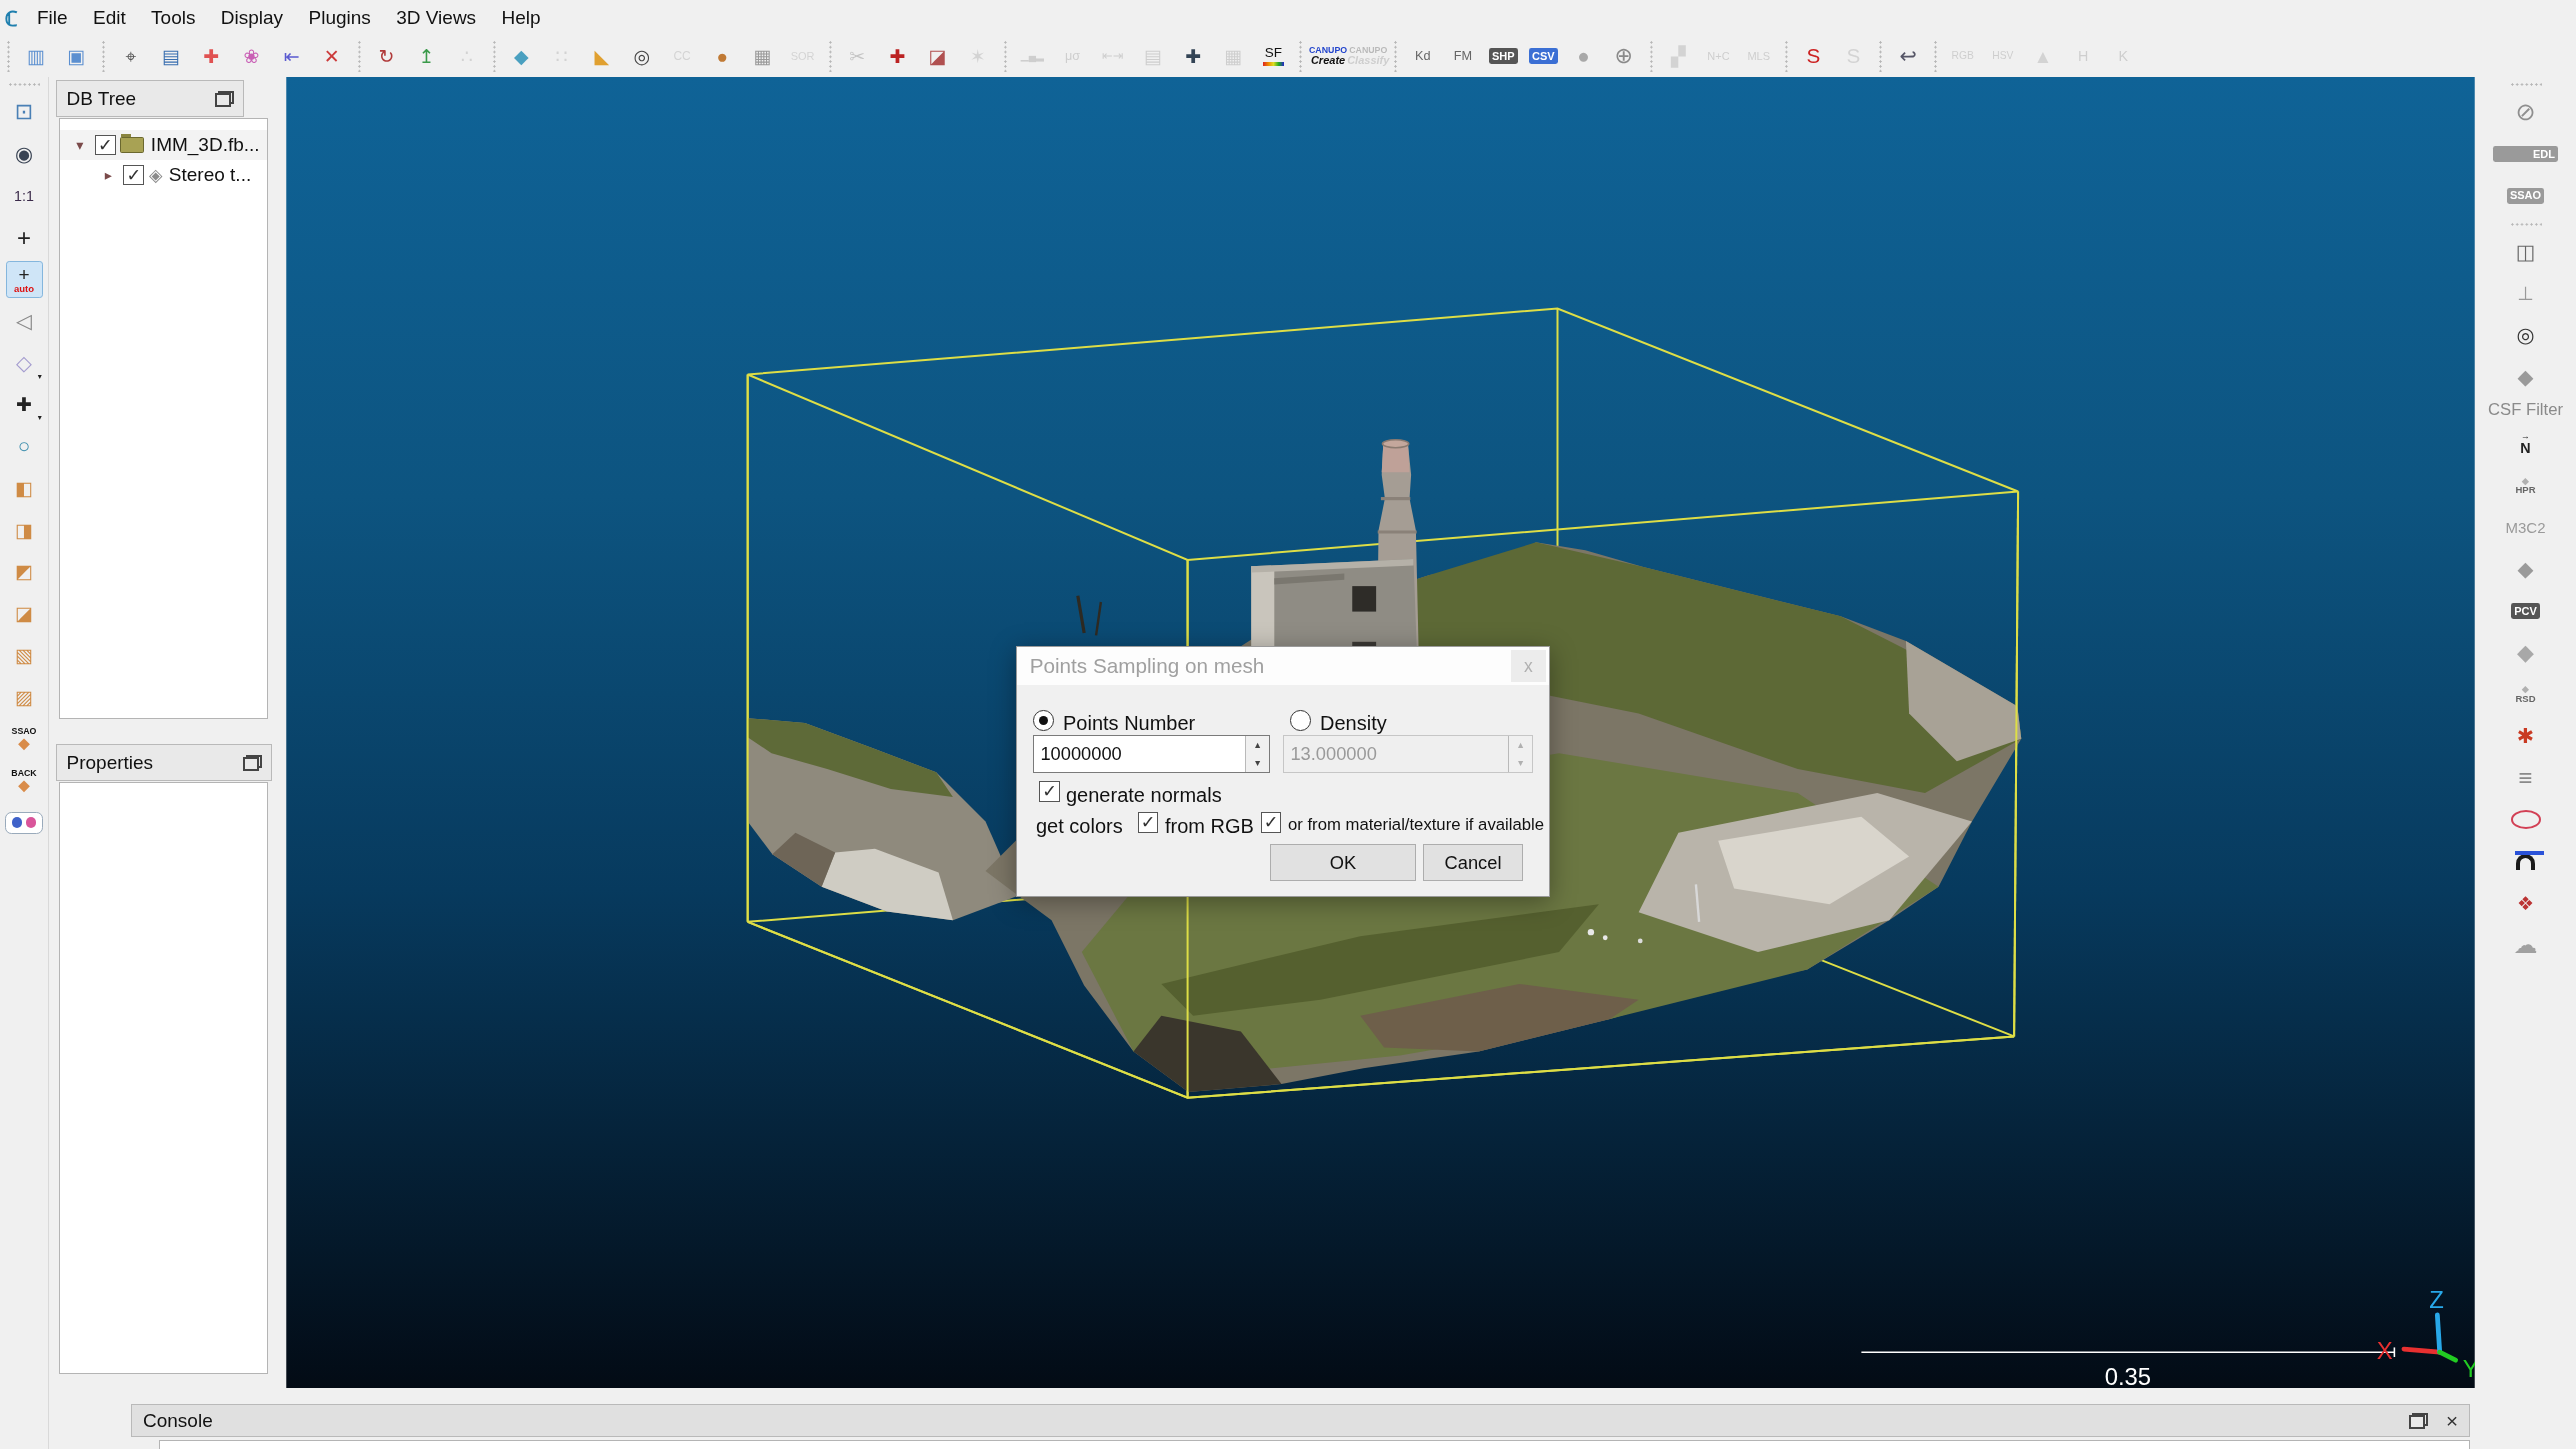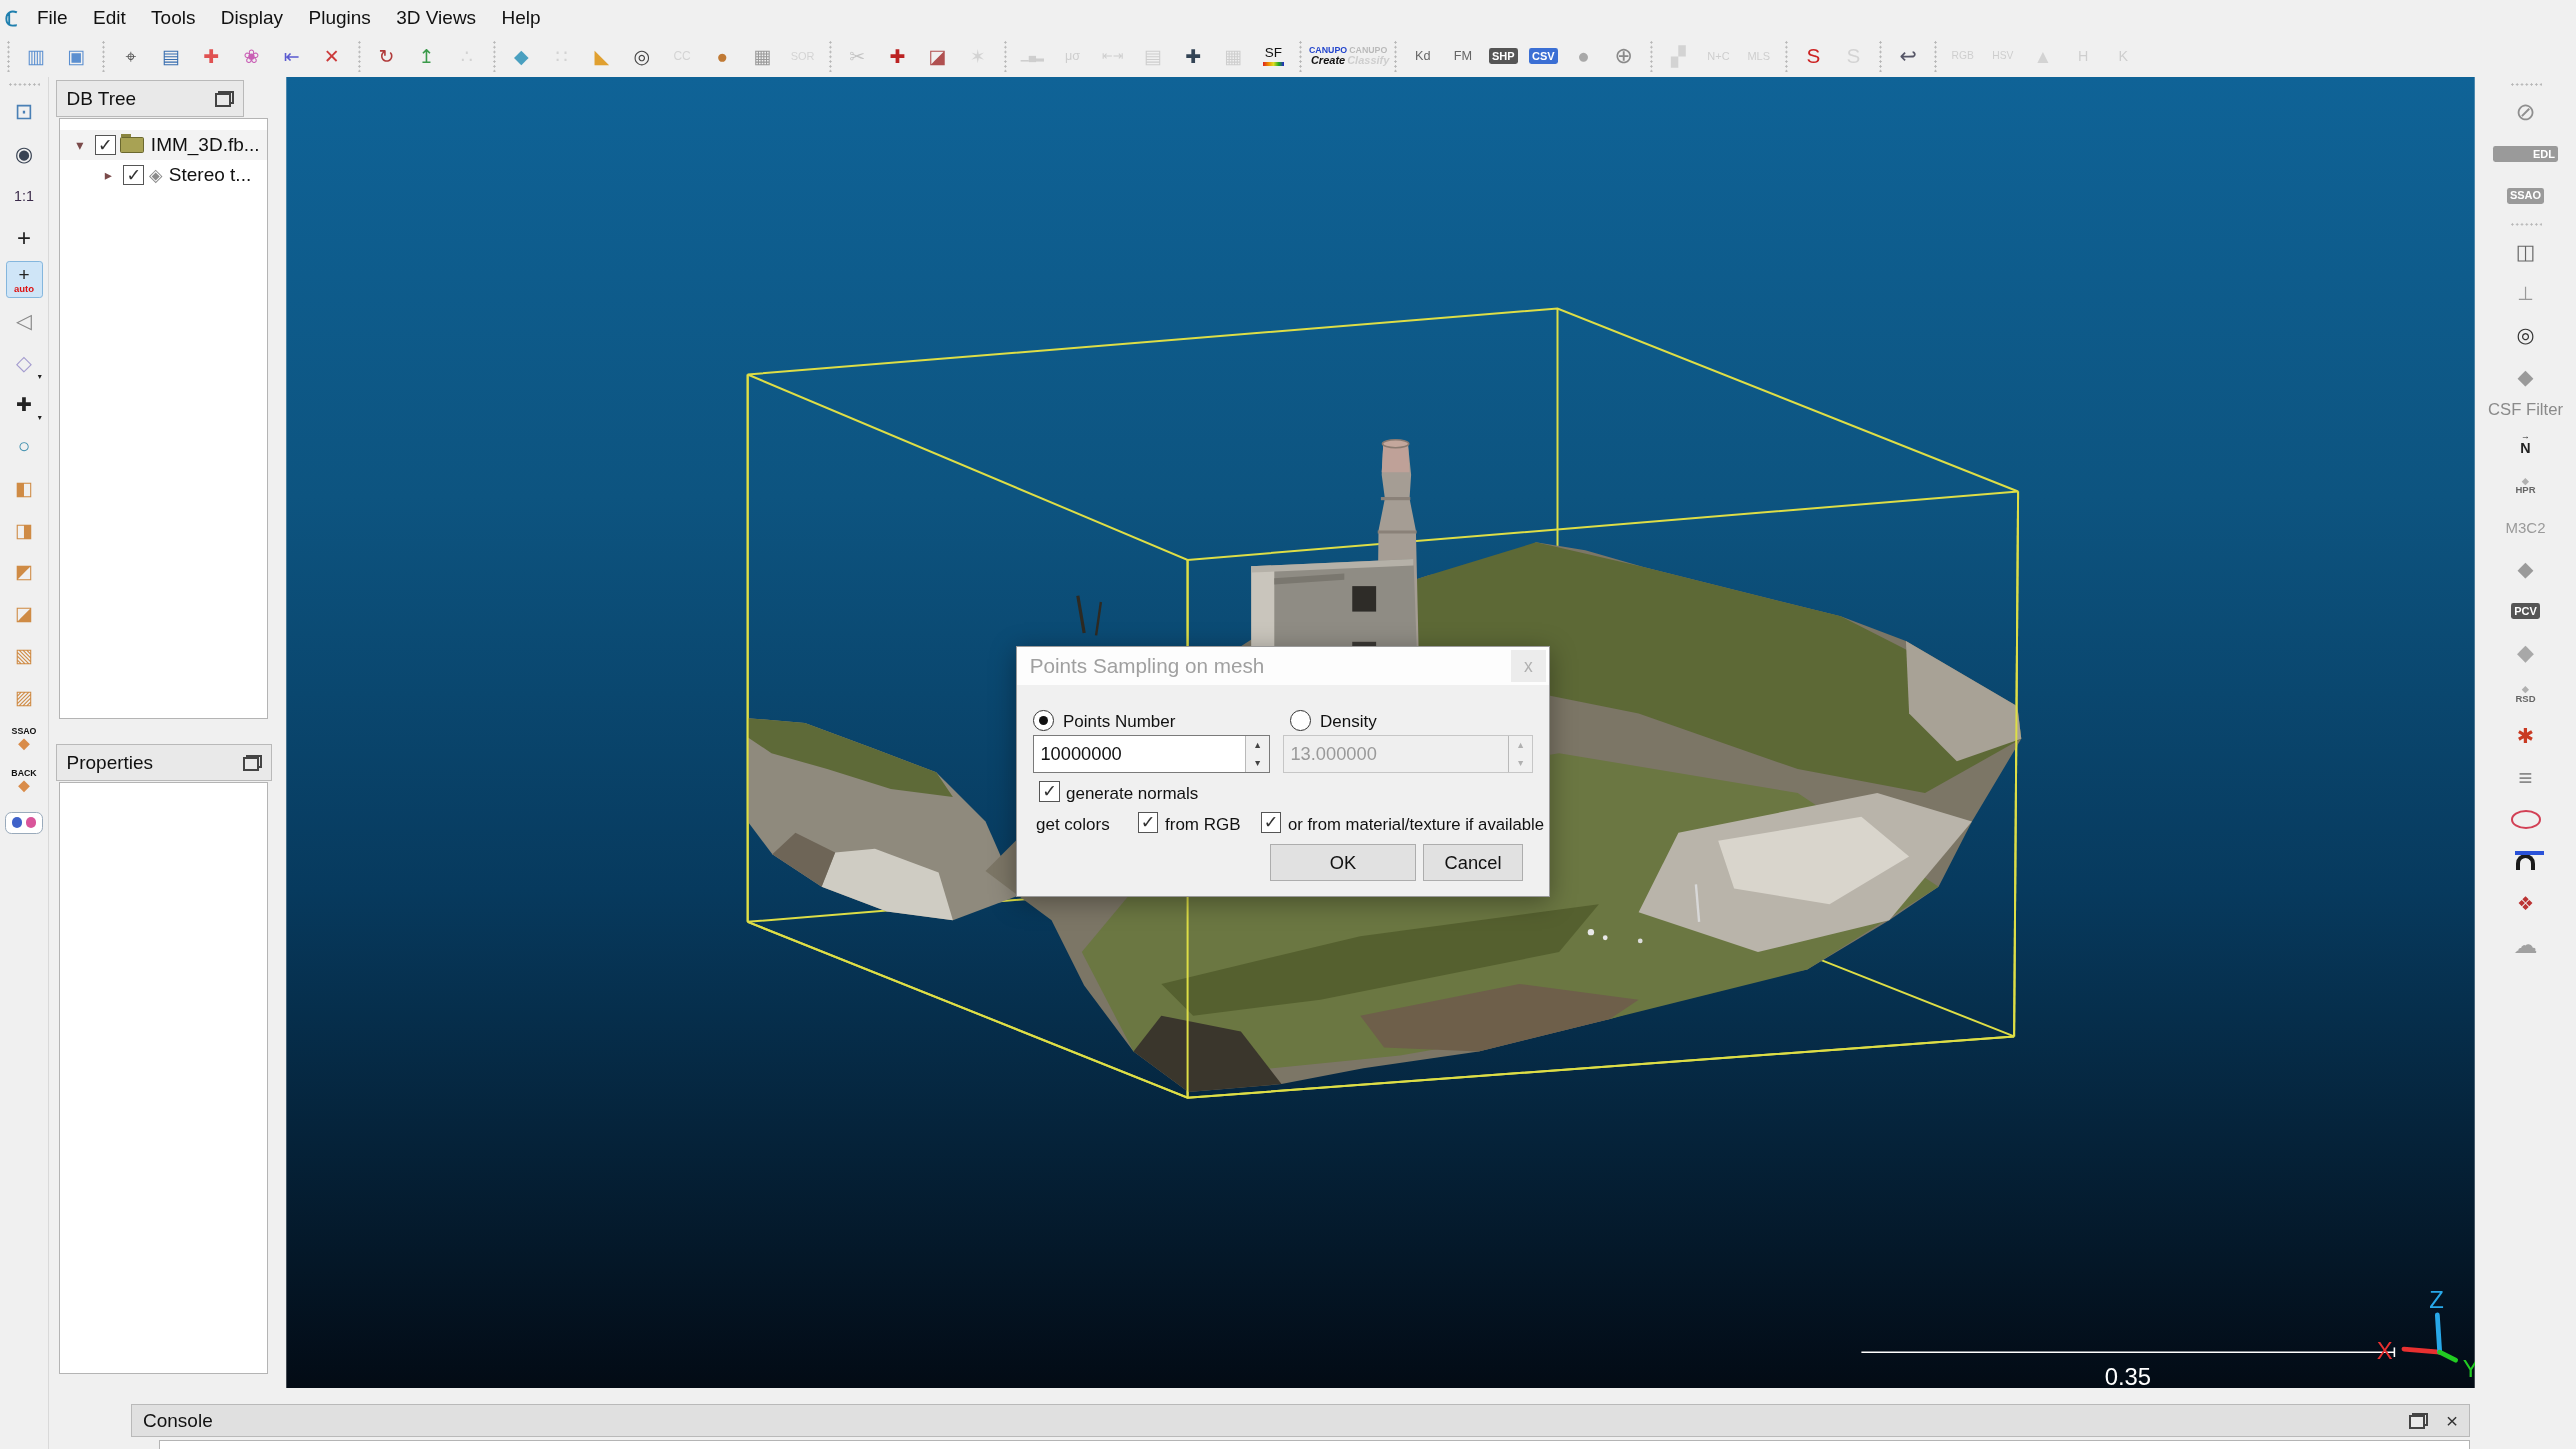--- a/index.html
+++ b/index.html
@@ -82,21 +82,21 @@
   #console-body { position:absolute; left:159px; top:1440px; width:2311px; height:9.5px;
                   background:#fff; border:0.8px solid #b4b4b4; border-bottom:none; }
 
   
   #dialog { position:absolute; left:1016px; top:646px; width:534px; height:251px;
             background:#f0f0f0; border:0.8px solid #9a9a9a; box-shadow:0 4.8px 24px rgba(0,0,0,.35); }
   #dlg-title { position:absolute; left:0; top:0; right:0; height:38px; background:#fdfdfd;
                display:flex; align-items:center; padding-left:12.7px; font-size:20.7px; color:#a0a0a0; }
   #dlg-close { position:absolute; right:3.2px; top:3.2px; width:35px; height:32px; background:#ececec;
                display:flex; align-items:center; justify-content:center; font-size:17.5px; color:#b0b0b0; }
-  .dlg-label { font-size:17px; color:#111; }
+  .dlg-label { font-size:20px; color:#111; }
   .radio { width:20.7px; height:20.7px; border:1.6px solid #333; border-radius:50%; background:#fff;
            display:inline-flex; align-items:center; justify-content:center; flex:none; }
   .radio .dot { width:9.5px; height:9.5px; border-radius:50%; background:#111; }
   .spin { position:absolute; height:38px; background:#fff; border:0.8px solid #7a7a7a;
           display:flex; align-items:center; }
   .spin input { border:none; outline:none; width:100%; font-size:18.3px; padding-left:6.4px;
                 font-family:"Liberation Sans",sans-serif; background:transparent; color:#111; }
   .spin .btns { width:24px; height:100%; border-left:0.8px solid #b9b9b9; display:flex;
                 flex-direction:column; flex:none; }
   .spin .btns div { flex:1; display:flex; align-items:center; justify-content:center;

